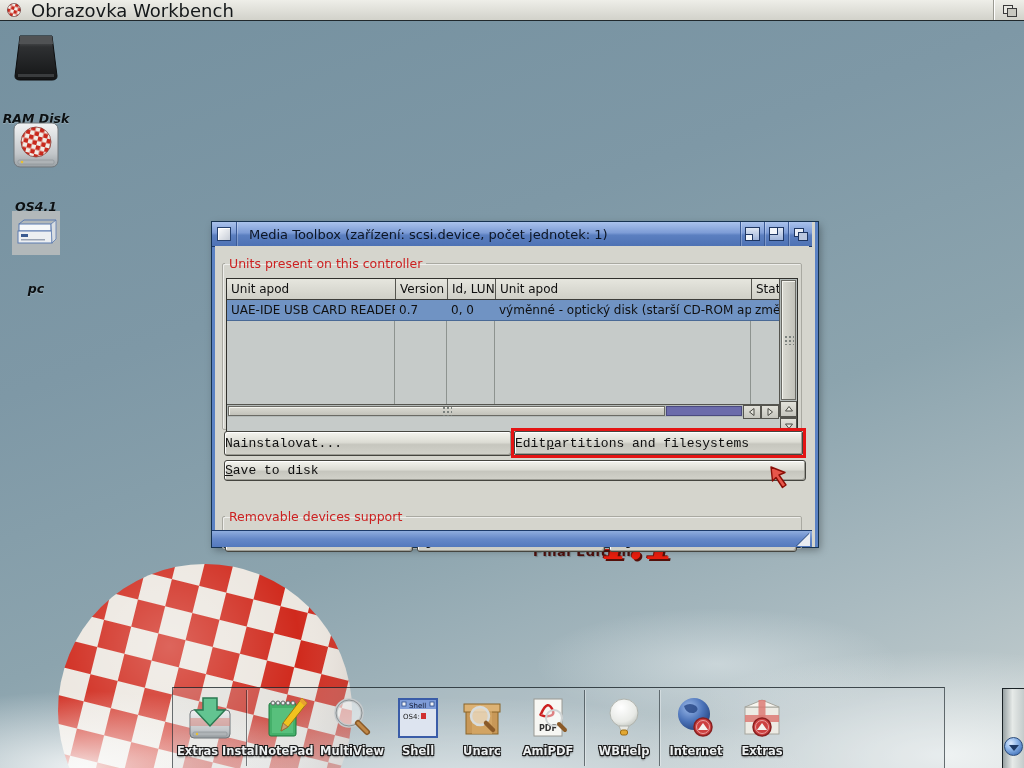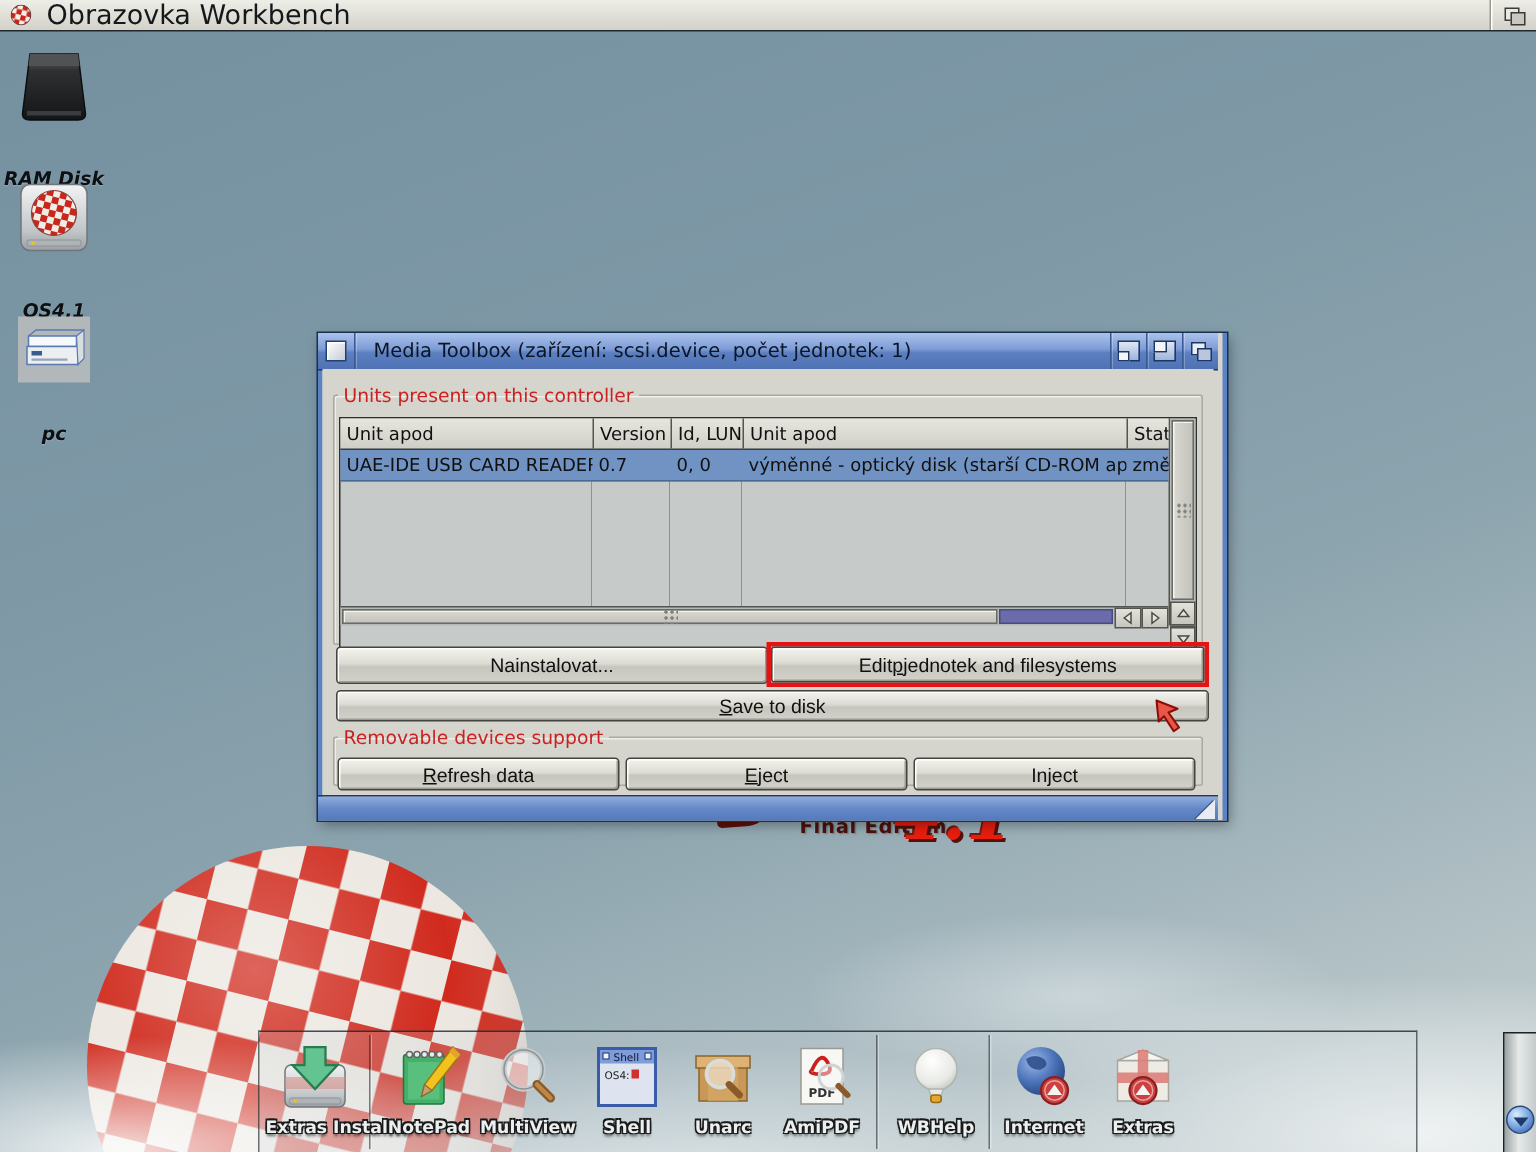--- a/index.html
+++ b/index.html
@@ -68,21 +68,21 @@
   .g-depth .s1{left:0;top:0;}
   .g-depth .s2{left:4px;top:4px;background:#b9c6de;}
 
   .content{position:absolute;left:0;top:24px;width:594px;height:285px;background:#d5d5cd;
     padding:0;box-sizing:border-box;font-size:12px;color:#101010;}
 
   .group{position:absolute;border:1px solid #a9a9a1;border-radius:2px;margin:0;padding:0;
     box-shadow:inset 1px 1px 0 rgba(255,255,255,.6);}
   .group legend{color:#cc2121;font-size:12.5px;padding:0 4px;margin-left:2px;}
   .g1{left:7px;top:10px;width:578px;height:172px;}
-  .g2{left:7px;top:238px;width:578px;height:38px;}
+  .g2{left:7px;top:263px;width:578px;height:38px;}
 
   
   .listview{position:absolute;left:3px;top:7px;width:570px;height:155px;
     border:1px solid #30302c;background:#c6cbc9;
     display:grid;grid-template-columns:1fr 17px;grid-template-rows:1fr 17px;}
   .lv-main{grid-column:1;grid-row:1;display:flex;flex-direction:column;min-width:0;border-right:1px solid #55554f;}
   .lv-header{display:flex;height:20px;background:linear-gradient(180deg,#e6e6de,#cfcfc7);
     border-bottom:1px solid #3c3c38;align-items:center;}
   .lv-header .col{font-size:12px;color:#101010;}
   .col{padding:0 4px;box-sizing:border-box;white-space:nowrap;overflow:hidden;}
@@ -106,25 +106,25 @@
   .h-rest{width:74px;margin:1px 1px 1px 0;background:#6b6bab;border:1px solid #4a4a80;}
   .lv-corner{grid-column:2;grid-row:2;border-top:1px solid #55554f;display:flex;}
   .grip{position:absolute;left:50%;top:50%;width:10px;height:10px;transform:translate(-50%,-50%);
     background-image:radial-gradient(#7c827e 1px,transparent 1.2px);background-size:4px 4px;}
   .sbtn{width:16px;height:100%;padding:0;margin:0;border:1px solid #55554f;
     background:linear-gradient(180deg,#e2e2da,#c6c6be);display:flex;align-items:center;justify-content:center;}
   .lv-vcol .sbtn{width:100%;height:16px;box-sizing:border-box;}
   .lv-corner .sbtn{flex:1;box-sizing:border-box;}
 
   
-  .btn{font-family:Liberation Sans, sans-serif;font-size:13px;color:#101010;
+  .btn{font-family:Liberation Mono, monospace;font-size:13px;color:#101010;
     background:linear-gradient(180deg,#f4f4ee 0%,#dcdcd4 45%,#c6c6be 55%,#d2d2ca 100%);
     border:1px solid #45453f;border-radius:3px;
     box-shadow:inset 1px 1px 0 #ffffff, inset -1px -1px 0 #9c9c94;
-    display:flex;align-items:center;justify-content:center;padding:0;}
+    display:flex;align-items:center;justify-content:flex-start;padding:0;}
   .u{text-decoration:underline;}
   .btn-install{position:absolute;left:9px;top:185px;width:288px;height:25px;}
   .annotation{position:absolute;left:296px;top:182px;width:295px;height:30px;
     border:3px solid #e41414;box-sizing:border-box;}
   .btn-edit{width:100%;height:100%;border-radius:2px;}
   .btn-save{position:absolute;left:9px;top:214px;width:582px;height:21px;}
   .g2row{position:absolute;left:2px;top:6px;width:572px;height:22px;display:flex;gap:4px;}
   .g2row .btn{flex:1;height:22px;}
 
   
@@ -348,21 +348,21 @@
       </fieldset>
 
       <button class="btn btn-install">
         <span>Nainstalovat...</span>
       </button>
 
       <div class="annotation">
         <button class="btn btn-edit">
           <span>Edit </span>
             <span class="u">p</span>
-            <span>jednotek and filesystems</span>
+            <span>artitions and filesystems</span>
         </button>
       </div>
 
       <button class="btn btn-save">
         <span></span>
           <span class="u">S</span>
           <span>ave to disk</span>
       </button>
 
       <fieldset class="group g2">

